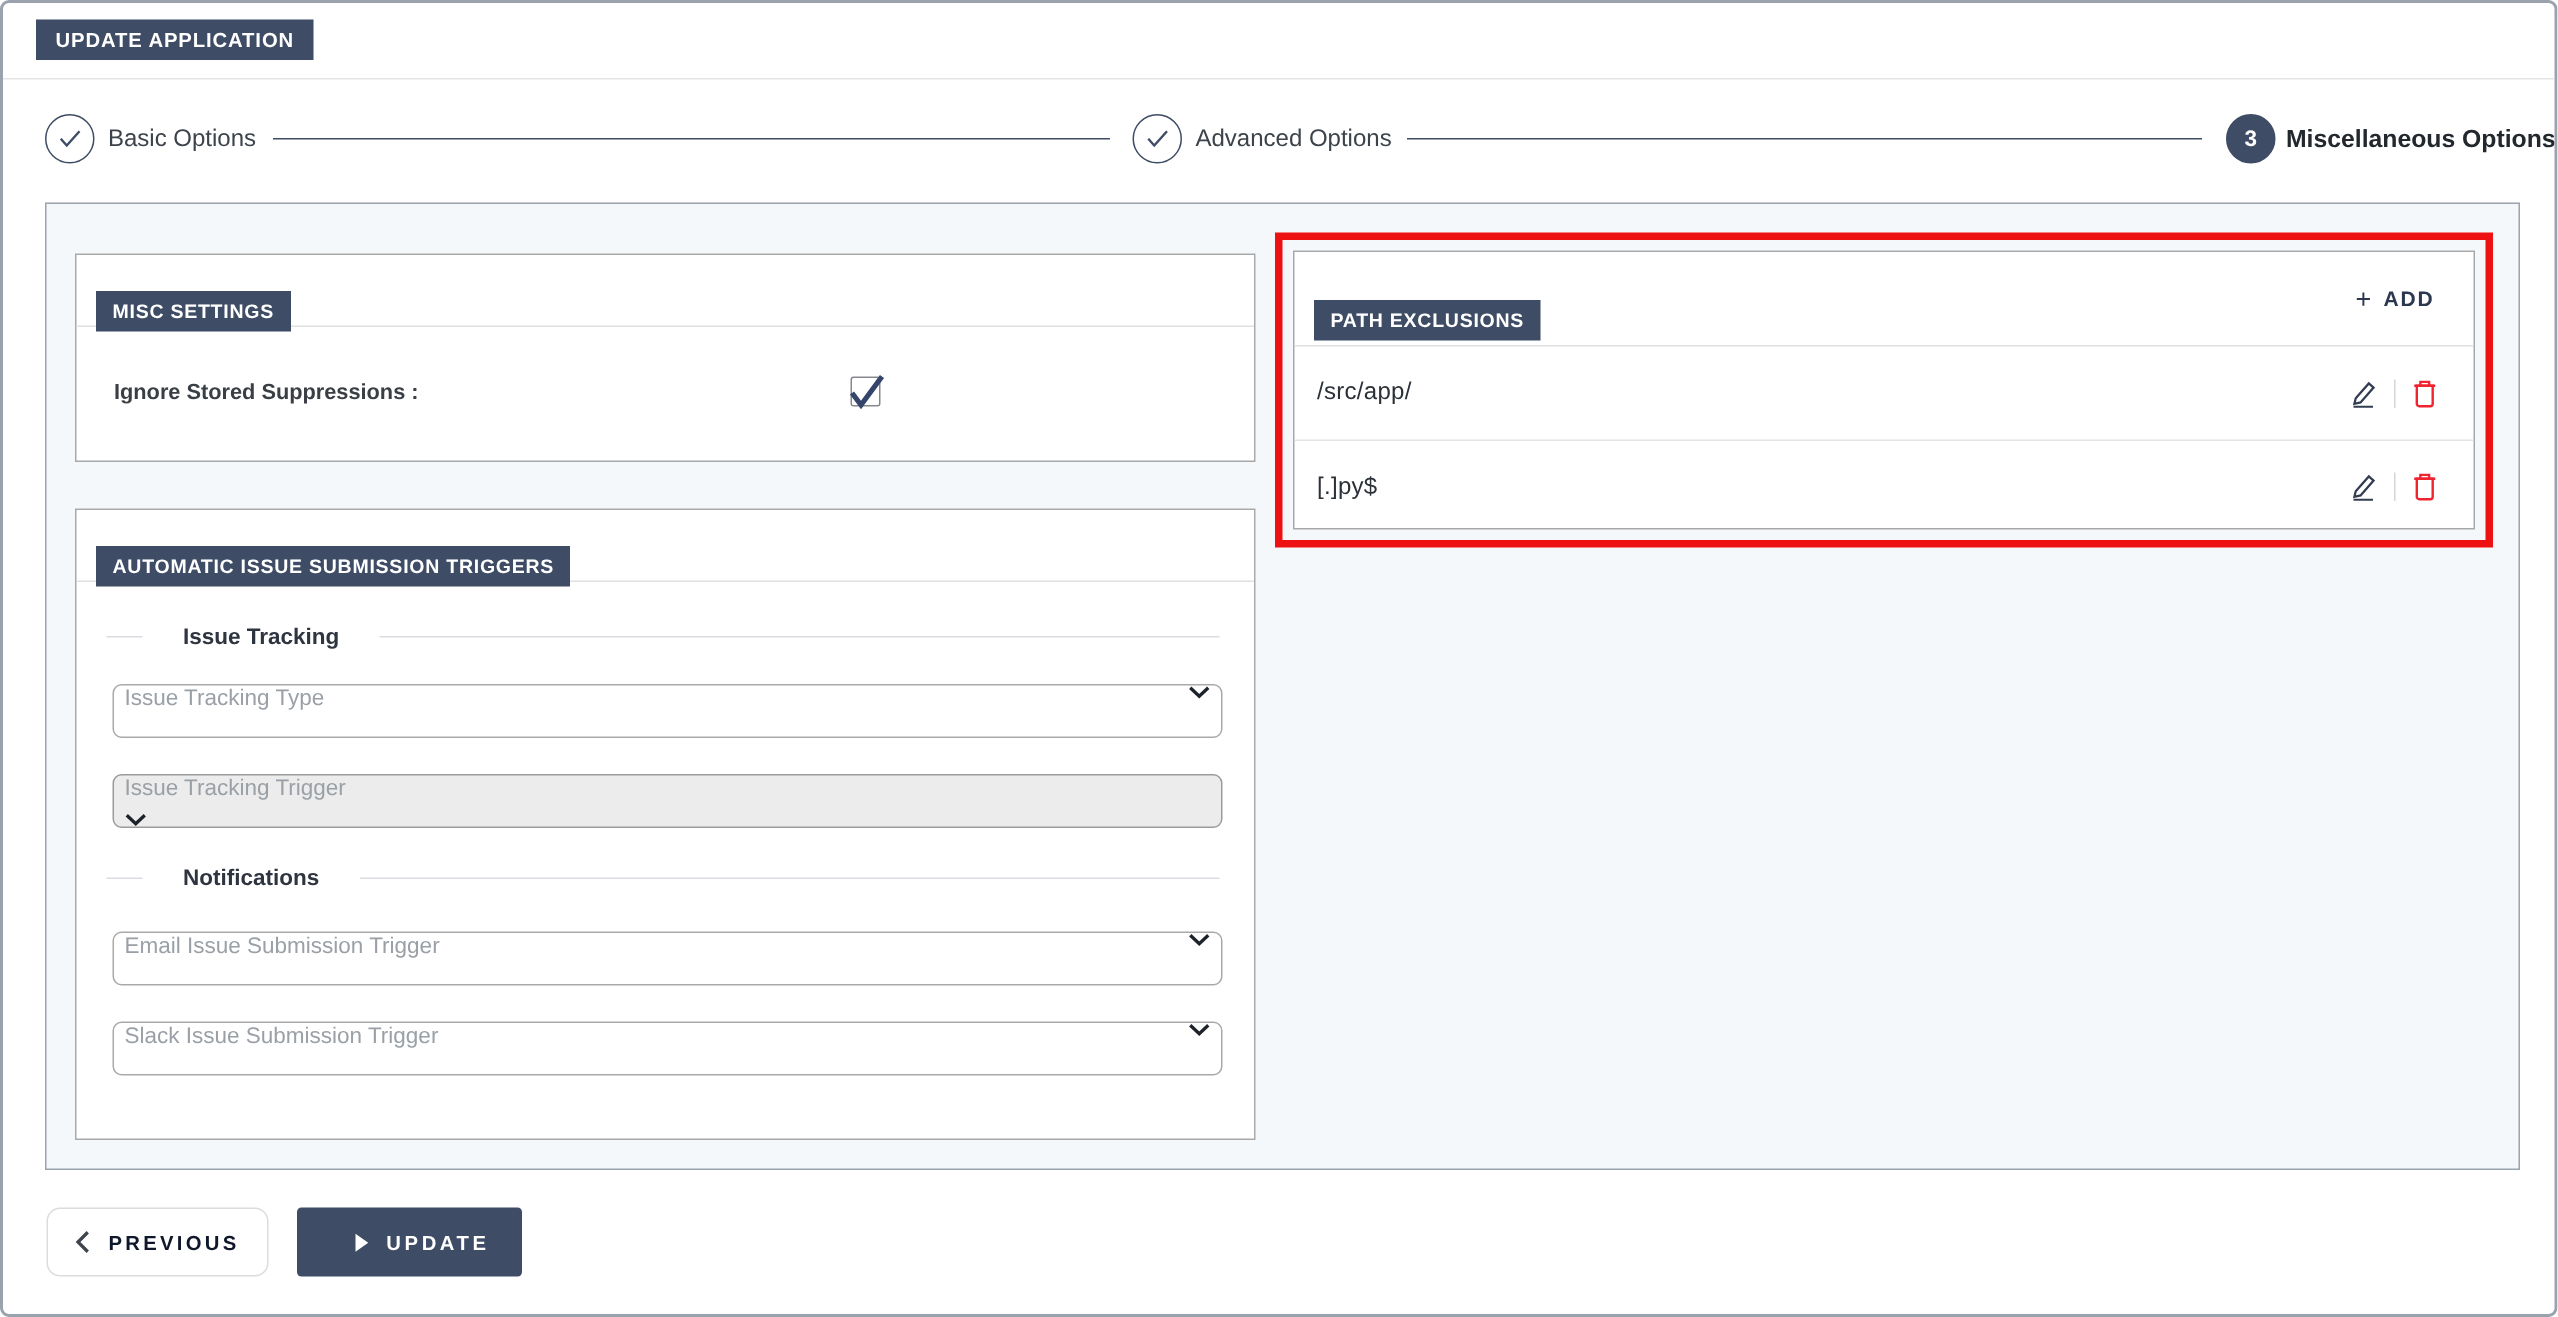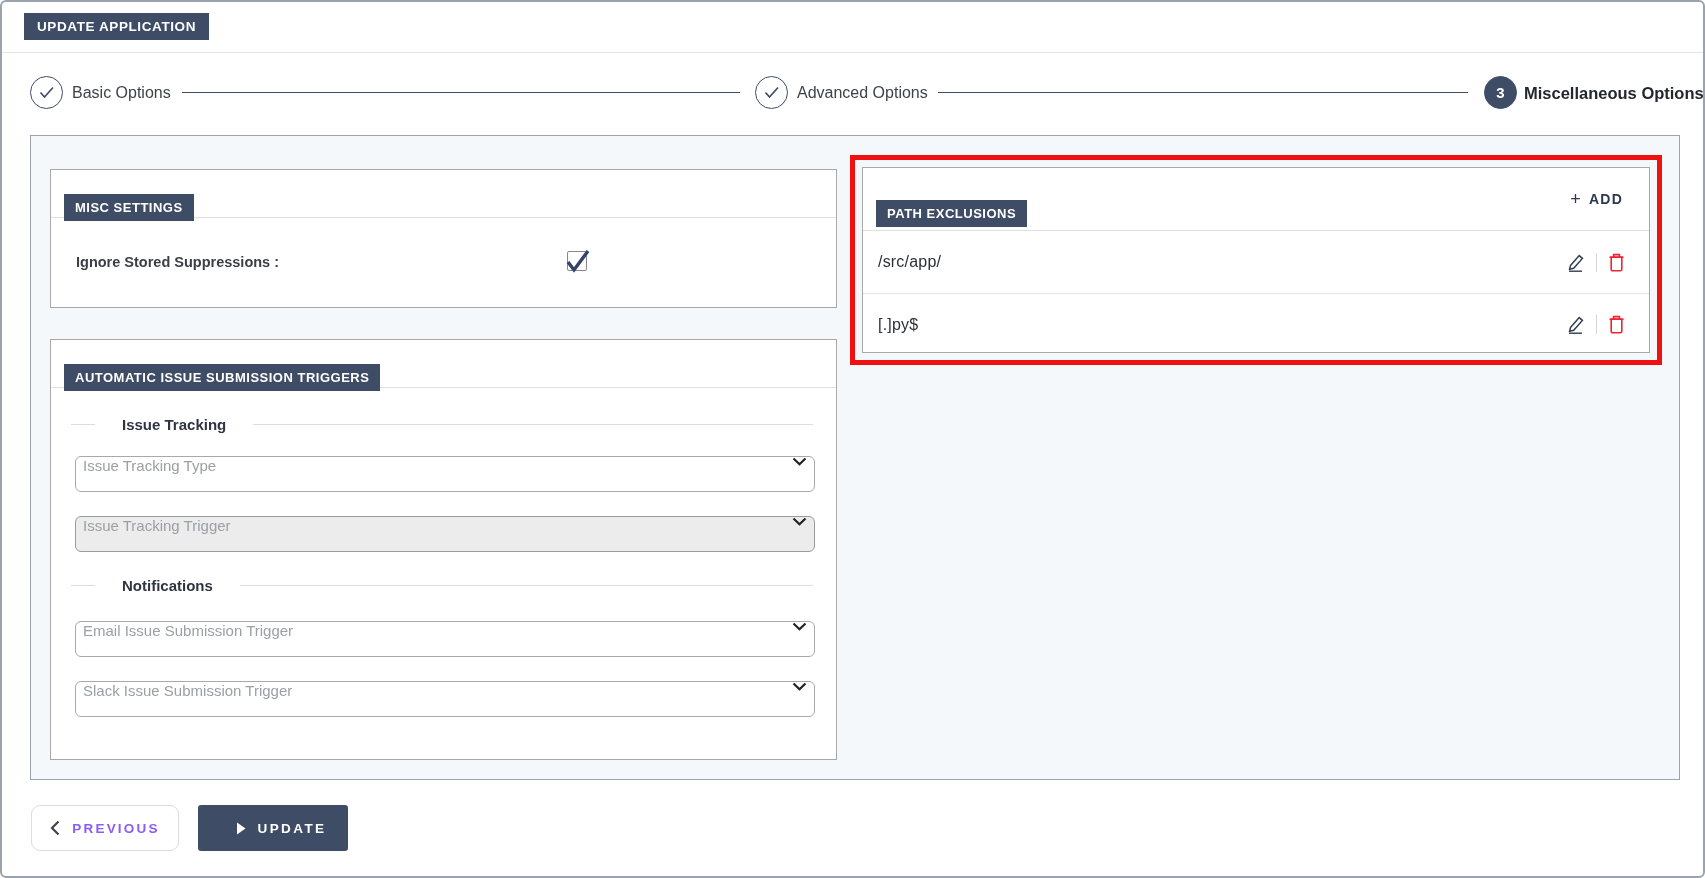--- a/index.html
+++ b/index.html
@@ -149,21 +149,21 @@
     display:flex; align-items:center;
   }
   .v-div { width:1px; height:19px; background:#d5d5d5; }
   
   .btn-previous {
     position:absolute; left:29px; top:803px;
     width:148px; height:46px;
     background:#ffffff; border:1px solid #dcdcdc; border-radius:9px;
     display:flex; align-items:center; justify-content:center; gap:12px;
     font-family:inherit; font-size:13.5px; font-weight:bold;
-    color:#8b5cf6; letter-spacing:2.2px; cursor:pointer;
+    color:#0f172a; letter-spacing:2.2px; cursor:pointer;
   }
   .btn-update {
     position:absolute; left:196px; top:803px;
     width:150px; height:46px;
     background:#3e4c66; border:none; border-radius:3px;
     display:flex; align-items:center; justify-content:center; gap:12px;
     font-family:inherit; font-size:13.5px; font-weight:bold;
     color:#ffffff; letter-spacing:2.4px; cursor:pointer;padding-left:16px;
   }
 </style>
@@ -229,21 +229,21 @@
 
     <div class="select" style="top:116px;">
       <span class="placeholder">Issue Tracking Type</span>
       <span class="chev">
         <svg width="15" height="9" viewBox="0 0 15 9">
             <polyline points="1.5,1.5 7.5,7.2 13.5,1.5" fill="none" stroke="#1e232b" stroke-width="2.2"></polyline>
           </svg>
       </span>
     </div>
 
-    <div class="select disabled" style="top:176px;">
+    <div class="select disabled" style="top:176px;flex-direction:column;">
       <span class="placeholder">Issue Tracking Trigger</span>
       <span class="chev">
         <svg width="15" height="9" viewBox="0 0 15 9">
             <polyline points="1.5,1.5 7.5,7.2 13.5,1.5" fill="none" stroke="#1e232b" stroke-width="2.2"></polyline>
           </svg>
       </span>
     </div>
 
     <div class="legend-row" style="top:237px;">
       <span class="line short"></span>

